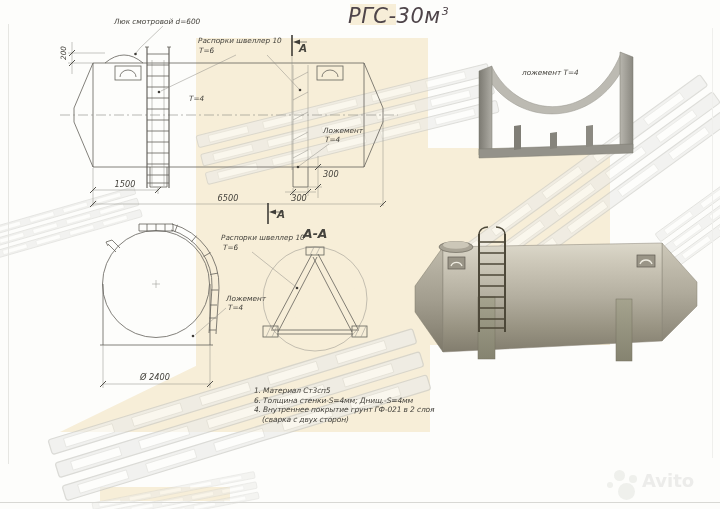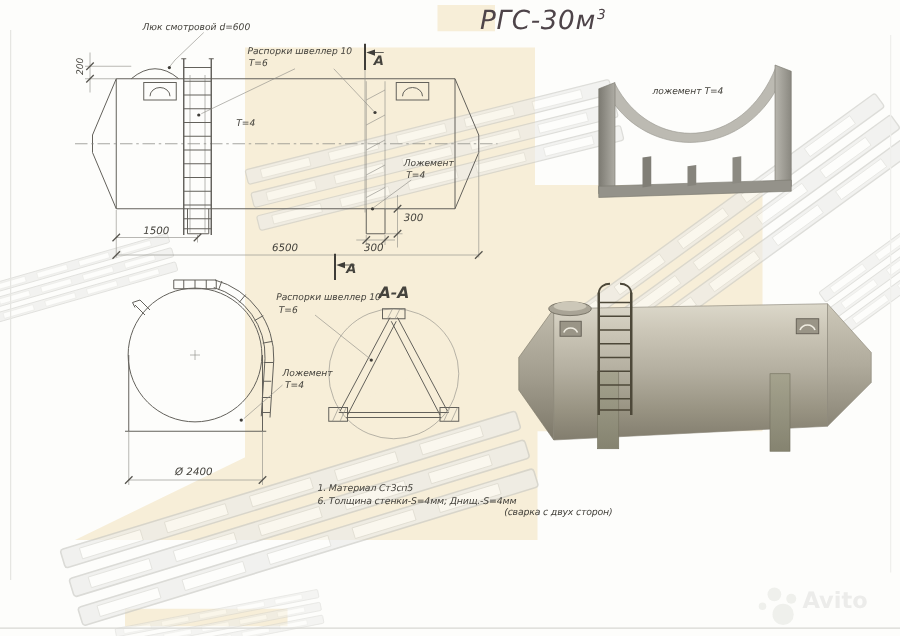--- a/index.html
+++ b/index.html
@@ -19,27 +19,27 @@
   .arrow{fill:#3f3d38;}
   .dot{fill:#3f3d38;}
   text{fill:#45433d;font-style:italic;font-family:"DejaVu Sans",sans-serif;}
   .t7{font-size:7.3px;}
   .t8{font-size:8.2px;}
   .t10{font-size:10.5px;font-weight:600;}
   .t12{font-size:12.5px;font-weight:600;}
   .mid{text-anchor:middle;}
   
   .title{position:absolute;left:348px;top:4px;font-style:italic;font-size:21px;
-         letter-spacing:.5px;color:#4e4449;font-weight:500;margin-left:36px;}
+         letter-spacing:.5px;color:#4e4449;font-weight:500;}
   .title .sup{font-size:11px;position:relative;top:-8px;left:1px;}
   
   .notes{position:absolute;left:254px;top:386px;width:236px;font-size:7.5px;
          font-style:italic;line-height:9.7px;color:#45433d;letter-spacing:-.15px;}
   .notes span{display:block;white-space:nowrap;}
-  .notes .indent{padding-left:8px;text-align:right;}
+  .notes .indent{padding-left:8px;}
   
   .avito{position:absolute;left:598px;top:466px;width:115px;height:36px;color:#ebebe7;}
   .avito .word{position:absolute;left:44px;top:4px;font-size:18px;font-weight:bold;
                font-family:"DejaVu Sans",sans-serif;color:#ececé8;color:#ececea;}
   .avito i{position:absolute;border-radius:50%;background:#eff0ec;}
   .c1{width:11px;height:11px;left:16px;top:4px;}
   .c2{width:17px;height:17px;left:20px;top:17px;}
   .c3{width:8px;height:8px;left:31px;top:9px;}
   .c4{width:6px;height:6px;left:9px;top:16px;}
   
@@ -293,20 +293,21 @@
         <path d="M480,242 H504 M480,253 H504 M480,264 H504 M480,275 H504 M480,286 H504 M480,297 H504 M480,308 H504 M480,319 H504 M480,328 H504" stroke-width="1.3"></path>
       </g>
     </g>
   </svg>
 
   <div class="title"><span>РГС-30м</span><span class="sup">3</span></div>
 
   <div class="notes">
     <span>1.  Материал Ст3сп5</span>
     <span>6.  Толщина стенки-S=4мм; Днищ.-S=4мм</span>
+    <span>4.  Внутреннее покрытие грунт ГФ-021 в 2 слоя</span>
     <span class="indent">(сварка с двух сторон)</span>
   </div>
 
   <div class="avito">
     <i class="c1"></i>
     <i class="c2"></i>
     <i class="c3"></i>
     <i class="c4"></i>
     <span class="word">Avito</span>
   </div>

